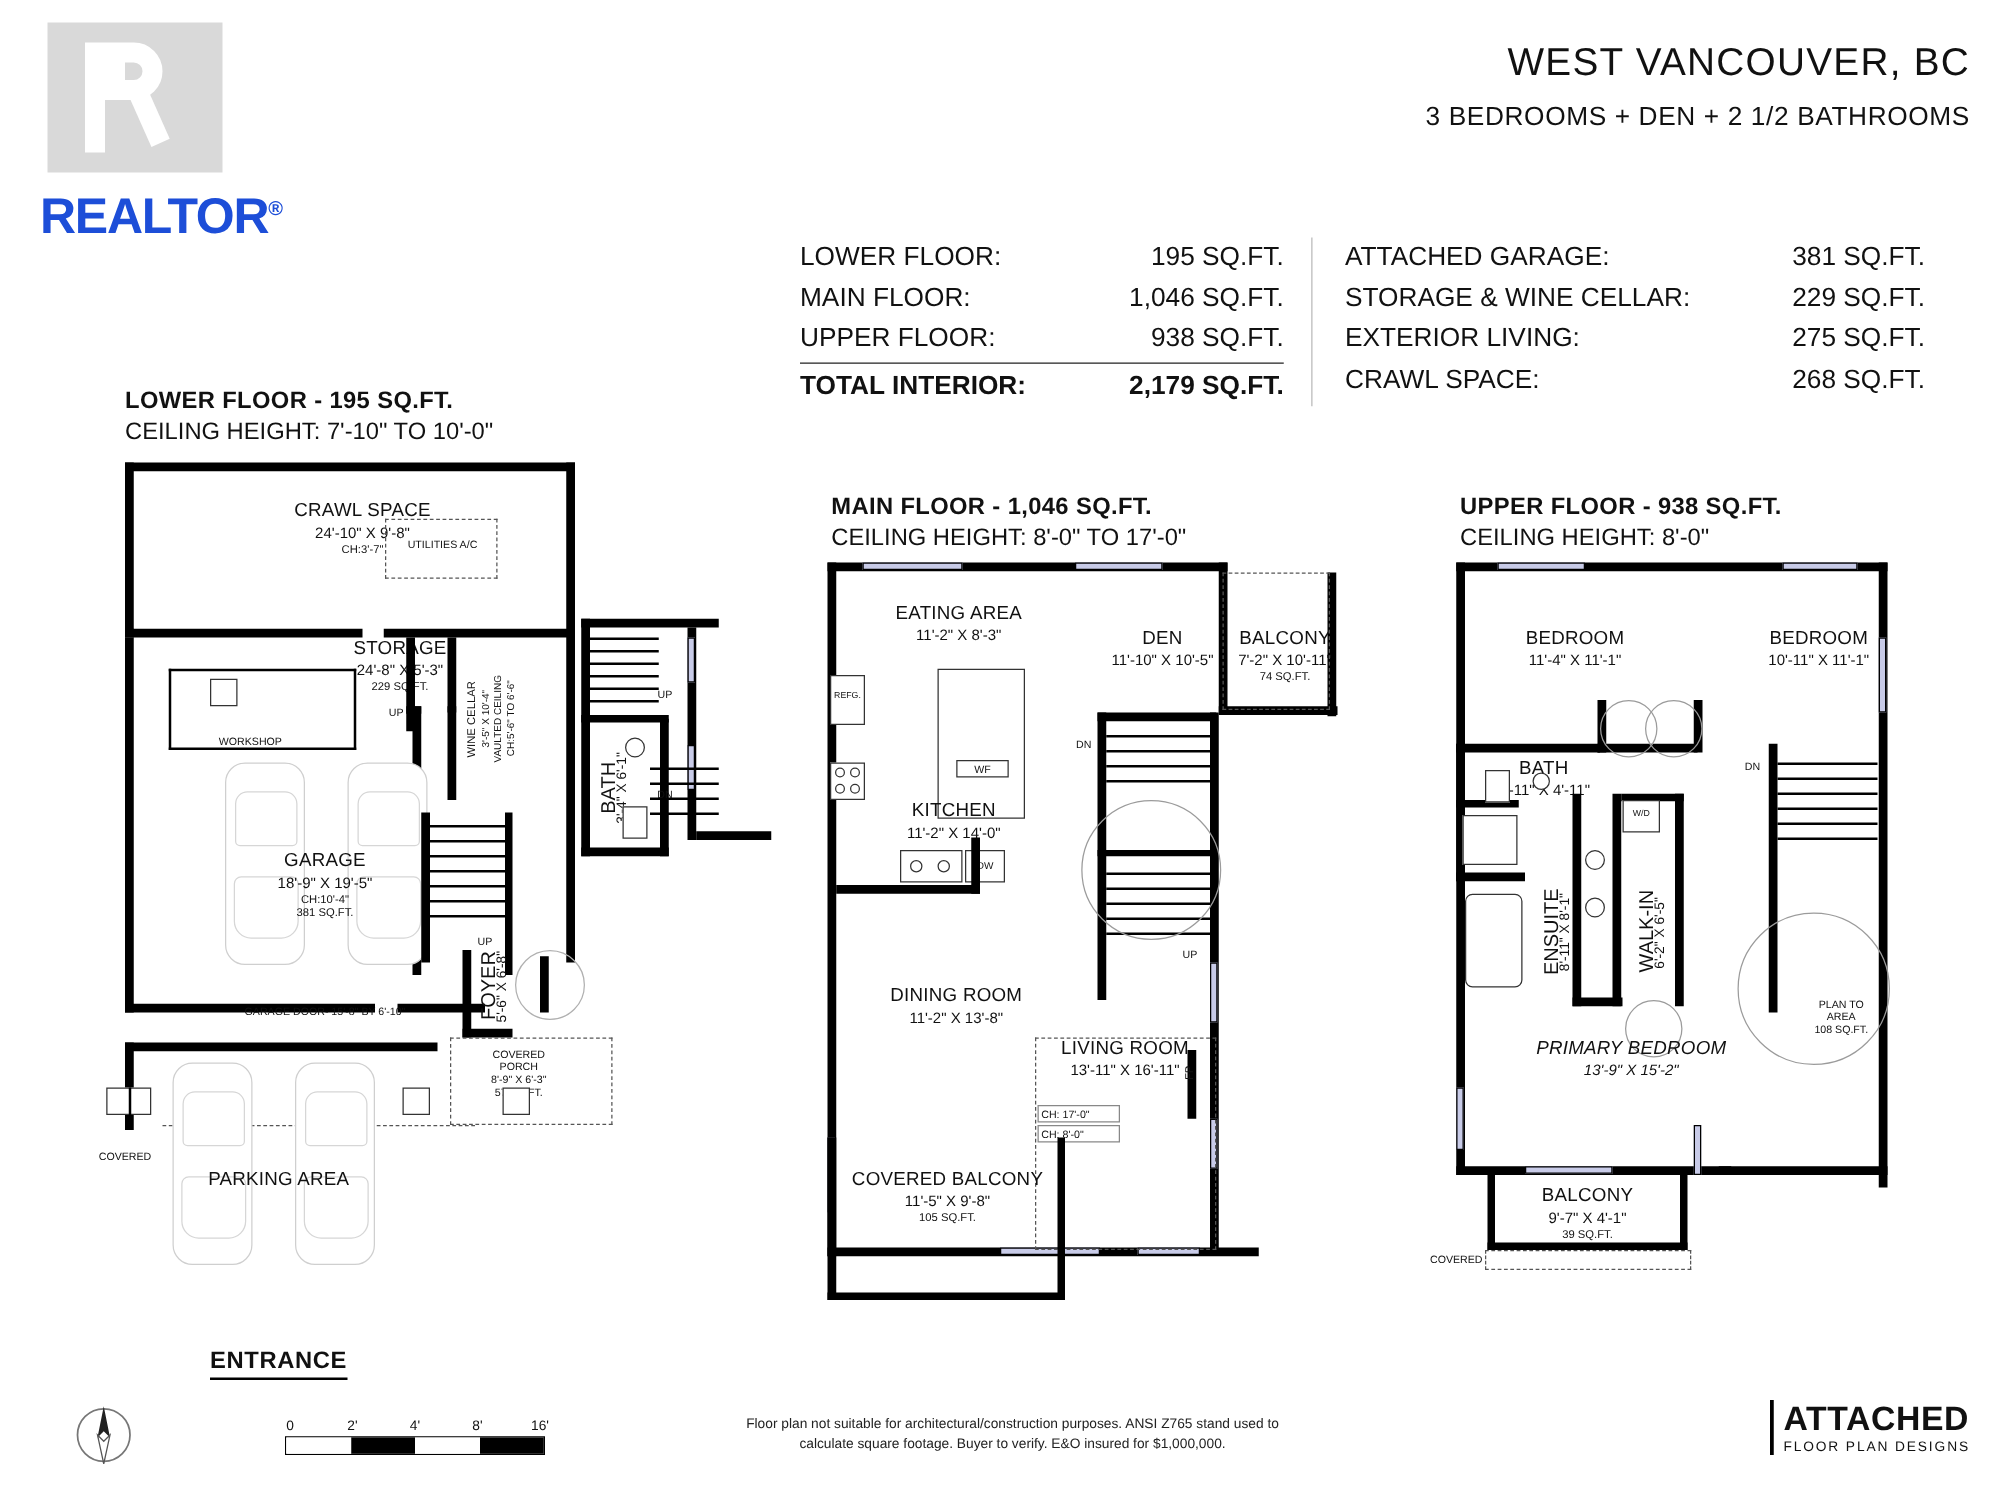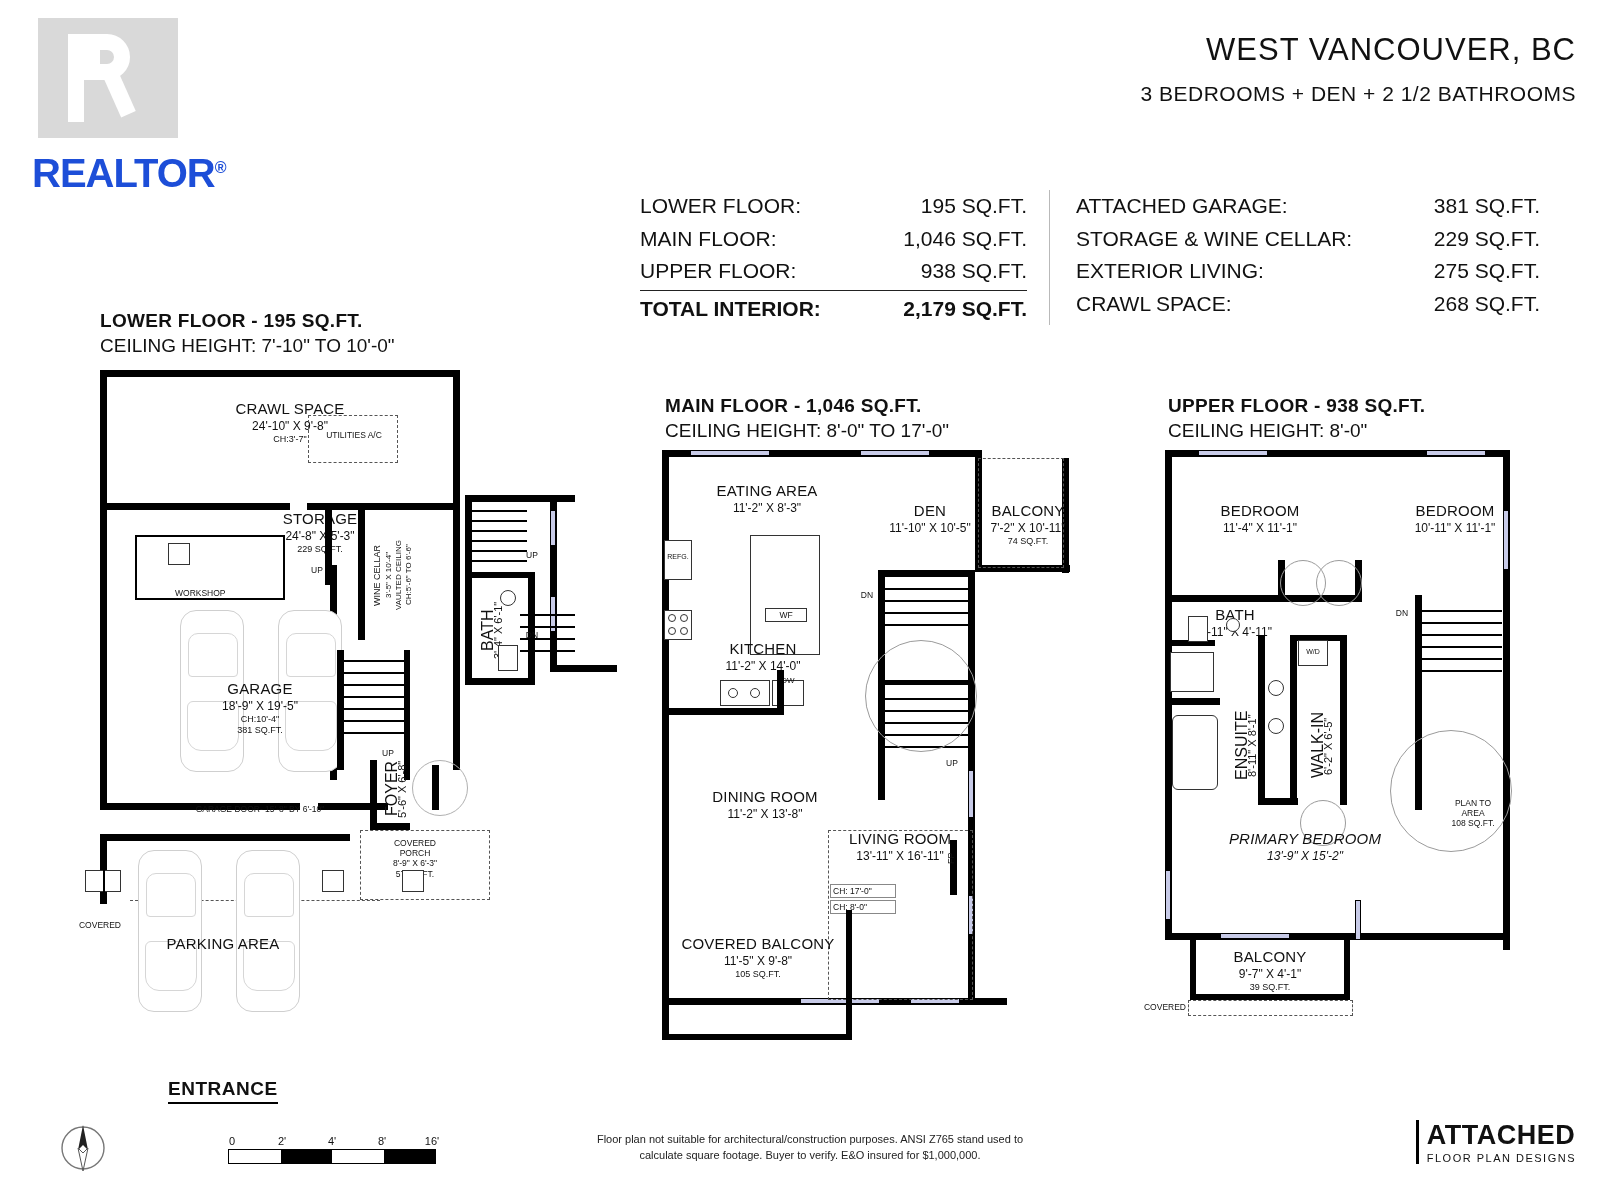--- a/index.html
+++ b/index.html
@@ -306,21 +306,21 @@
   <div class="fixtr" style="left:18px;top:187px;width:8px;height:8px;"></div>
   <div class="fixtr" style="left:30px;top:187px;width:8px;height:8px;"></div>
   <div class="rm" style="left:38px;top:200px;width:150px;">
     <div class="n">KITCHEN</div>
     <div class="d">11'-2" X 14'-0"</div>
   </div>
   <div class="fixt" style="left:70px;top:240px;width:50px;height:26px;"></div>
   <div class="fixtr" style="left:78px;top:248px;width:10px;height:10px;"></div>
   <div class="fixtr" style="left:100px;top:248px;width:10px;height:10px;"></div>
   <div class="fixt" style="left:122px;top:240px;width:32px;height:26px;"></div>
-  <div class="tiny" style="left:122px;top:236px;width:32px;font-size:8px;">DW</div>
+  <div class="tiny" style="left:122px;top:248px;width:32px;font-size:8px;">DW</div>
   <div class="wall" style="left:19px;top:268px;width:115px;height:7px;"></div>
   <div class="wall" style="left:127px;top:230px;width:7px;height:45px;"></div>
 
   <div class="rm" style="left:215px;top:62px;width:130px;">
     <div class="n">DEN</div>
     <div class="d">11'-10" X 10'-5"</div>
   </div>
 
   <div class="rm" style="left:330px;top:62px;width:96px;">
     <div class="n">BALCONY</div>

